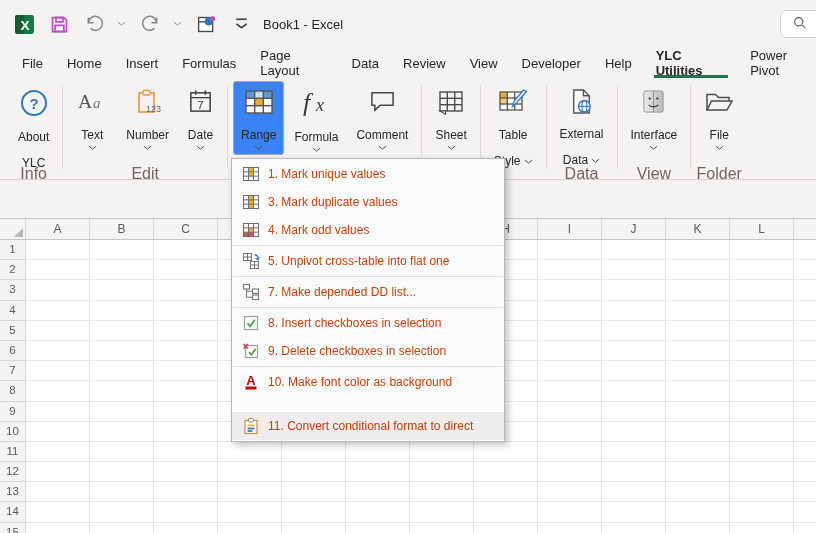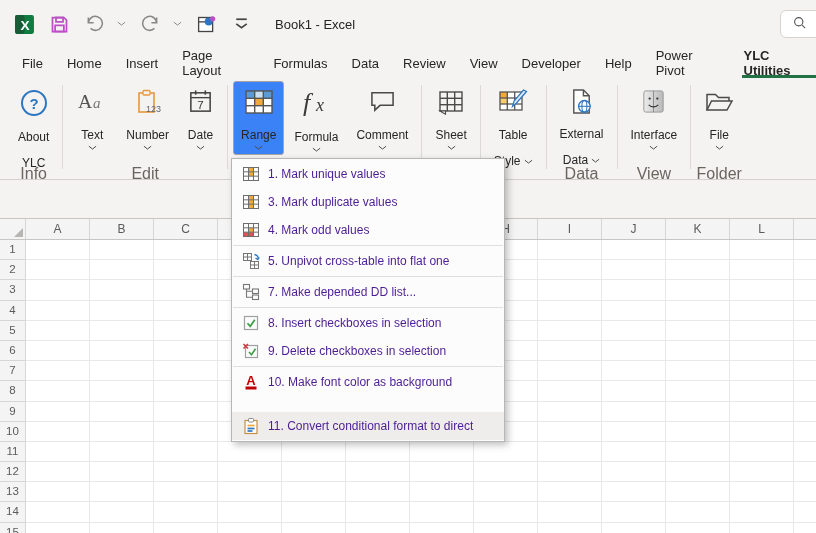--- a/index.html
+++ b/index.html
@@ -7,21 +7,21 @@
   body { font-family: "Liberation Sans", sans-serif; background: #fff; }
   .app { position: relative; width: 816px; height: 533px; background: #f5f3f2; }
 
   
   .titlebar { height: 48px; display: flex; align-items: center; padding-left: 12px; position: relative; }
   .qat { display: flex; align-items: center; gap: 11px; }
   .qat-btn { width: 24px; height: 24px; display: flex; align-items: center; justify-content: center; }
   .qat-btn svg { width: 21px; height: 21px; }
   .qat-chev { width: 10px; height: 10px; display:flex; align-items:center; }
   .qat-chev svg { width: 9px; height: 6px; }
-  .win-title { margin-left: 22px; font-size: 13px; color: #252423; white-space: nowrap; }
+  .win-title { margin-left: 10px; font-size: 13px; color: #252423; white-space: nowrap; }
   .search-btn { position: absolute; top: 10px; right: -12px; width: 48px; height: 28px;
     background: #fff; border: 1px solid #d6d3d1; border-radius: 6px;
     display: flex; align-items: center; padding-left: 11px; }
   .search-btn svg { width: 15px; height: 15px; }
 
   
   .tabbar { height: 30px; display: flex; align-items: stretch; gap: 20px; padding: 0 0 0 20px; }
   .tab { font-size: 13px; color: #262626; display: flex; align-items: center; padding: 0 2px; cursor: default; }
   .tab.active { font-weight: bold; box-shadow: inset 0 -3px 0 #217346; }
 
@@ -62,21 +62,21 @@
     font-size: 12px; color: #5b5b5b; line-height: 20px; }
   .grid-row { display: flex; height: 20.2px; }
   .row-h { width: 26px; flex: 0 0 26px; background: #f4f4f4; border-right: 1px solid #d6d6d6;
     border-bottom: 1px solid #d6d6d6; font-size: 11.5px; color: #5b5b5b; text-align: center; line-height: 19px; }
   .cell { width: 64px; flex: 0 0 64px; border-right: 1px solid #e8e8e8; border-bottom: 1px solid #e8e8e8; background: #fff; }
 
   
   .menu { position: absolute; left: 231px; top: 158px; width: 274px; background: #fcfcfc;
     border: 1px solid #b8b6b4; box-shadow: 3px 3px 7px rgba(0,0,0,0.25); z-index: 40; padding: 1px 0; }
   .menu-item { height: 28px; display: flex; align-items: center; gap: 8px; padding: 0 10px;
-    font-size: 12px; color: #4c1d95; white-space: nowrap; cursor: default; }
+    font-size: 12px; color: #c2410c; white-space: nowrap; cursor: default; }
   .menu-item .icon { width: 18px; height: 18px; flex: 0 0 18px; display: flex; align-items: center; justify-content: center; }
   .menu-item .icon svg { width: 18px; height: 18px; }
   .menu-item.highlighted { background: #efedeb; margin-top: 16px; }
   .menu-sep { height: 1px; background: #e1dfdd; margin: 1px 1px; }
 </style>
 </head>
 <body>
 
 <div class="app">
 
@@ -139,29 +139,29 @@
             <circle cx="9" cy="9" r="5.5"></circle>
             <line x1="13.5" y1="13.5" x2="17.5" y2="17.5"></line>
           </svg></span>
     </div>
   </div>
 
   <div class="tabbar" id="tabbar">
       <div class="tab">File</div>
       <div class="tab">Home</div>
       <div class="tab">Insert</div>
+      <div class="tab">Formulas</div>
       <div class="tab">Page Layout</div>
-      <div class="tab">Formulas</div>
       <div class="tab">Data</div>
       <div class="tab">Review</div>
       <div class="tab">View</div>
       <div class="tab">Developer</div>
       <div class="tab">Help</div>
+      <div class="tab active">YLC Utilities</div>
       <div class="tab">Power Pivot</div>
-      <div class="tab active">YLC Utilities</div>
     </div>
 
   <div class="ribbon">
     <div class="rb-groups" id="ribbon-groups">
         <div class="rb-group">
           <div class="rb-buttons">
             <div class="rb-btn">
               <span class="icon">
                 <svg viewBox="0 0 30 30" width="30" height="30">
                   <circle cx="15" cy="15" r="12" fill="none" stroke="#2e77c0" stroke-width="2"></circle>

